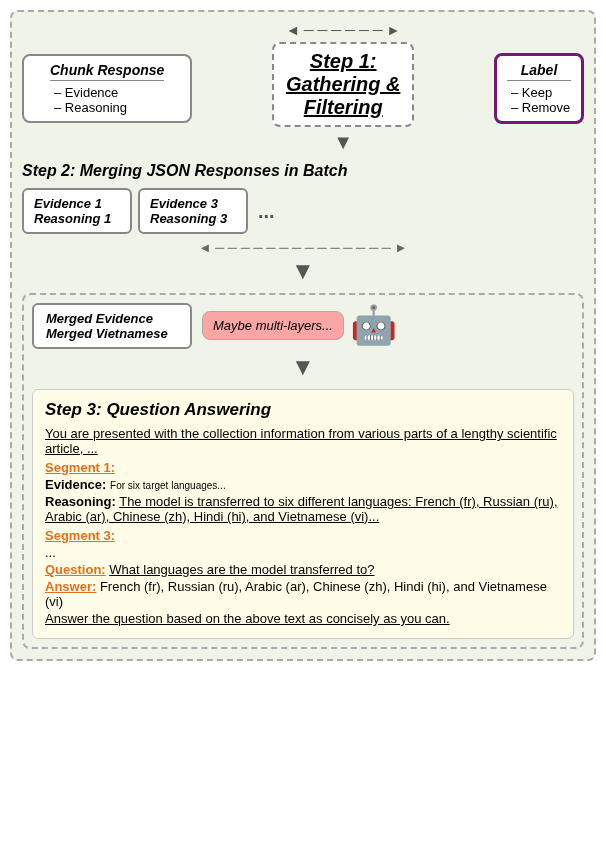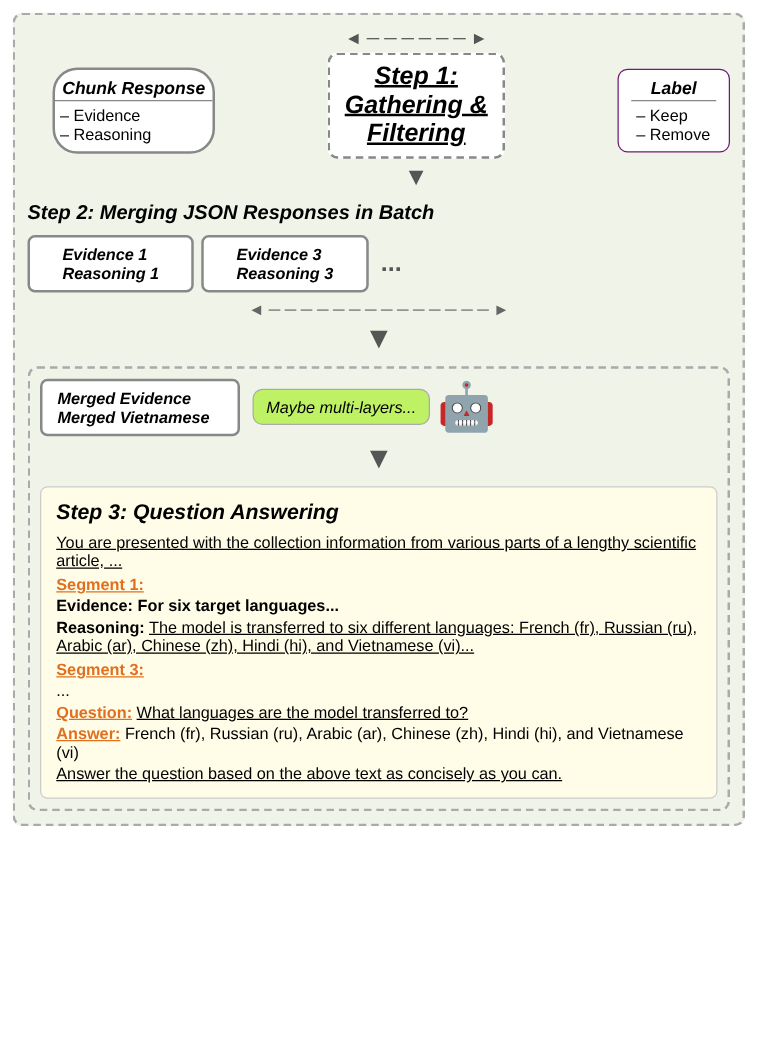--- a/index.html
+++ b/index.html
@@ -22,25 +22,24 @@
     .step1-area {
       display: flex;
       align-items: center;
       justify-content: space-between;
       margin-bottom: 8px;
       gap: 6px;
     }
 
     .chunk-response-box {
       border: 2px solid #888;
-      border-radius: 20px;
-      background: #fff;
-      padding: 6px 0;
+      border-radius: 8px;
+      background: #fff;
+      padding: 6px 26px;
       min-width: 130px;
-      margin-left: 20px;
     }
 
     .chunk-response-box .box-title {
       font-style: italic;
       font-weight: bold;
       font-size: 14px;
       text-align: center;
       border-bottom: 1.5px solid #888;
       margin-bottom: 4px;
       padding-bottom: 2px;
@@ -63,21 +62,21 @@
       border-radius: 8px;
       background: #fff;
       padding: 6px 12px;
       text-align: center;
       font-style: italic;
       font-weight: bold;
       font-size: 14px;
     }
 
     .label-box {
-      border: 1px solid #701a75;
+      border: 3px solid #701a75;
       border-radius: 8px;
       background: #fff;
       padding: 6px 10px;
       min-width: 90px;
     }
 
     .label-box .box-title {
       font-style: italic;
       font-weight: bold;
       font-size: 14px;
@@ -104,21 +103,21 @@
       display: flex;
       align-items: center;
       gap: 6px;
       margin-bottom: 6px;
     }
 
     .evidence-box {
       border: 2px solid #888;
       border-radius: 6px;
       background: #fff;
-      padding: 6px 26px;
+      padding: 6px 10px;
       min-width: 110px;
     }
 
     .evidence-box .ev-line {
       font-style: italic;
       font-weight: bold;
       font-size: 13px;
     }
 
     .dots-label {
@@ -159,21 +158,21 @@
       min-width: 160px;
     }
 
     .merged-box .merged-line {
       font-style: italic;
       font-weight: bold;
       font-size: 13px;
     }
 
     .speech-bubble {
-      background: #bef264;
+      background: #fca5a5;
       border: 1.5px solid #aaa;
       border-radius: 8px;
       padding: 6px 10px;
       font-style: italic;
       font-size: 13px;
       position: relative;
       min-width: 120px;
     }
 
     .robot-icon {
@@ -210,22 +209,21 @@
       margin: 4px 0 2px 0;
     }
 
     .evidence-label {
       font-size: 13px;
       font-weight: bold;
       margin-top: 28px;
     }
 
     .evidence-text {
-      font-size: 13px;
-      font-weight: bold;
+      font-size: 10px;
     }
 
     .reasoning-label {
       font-size: 13px;
       font-weight: bold;
     }
 
     .reasoning-text {
       font-size: 13px;
       text-decoration: underline;

